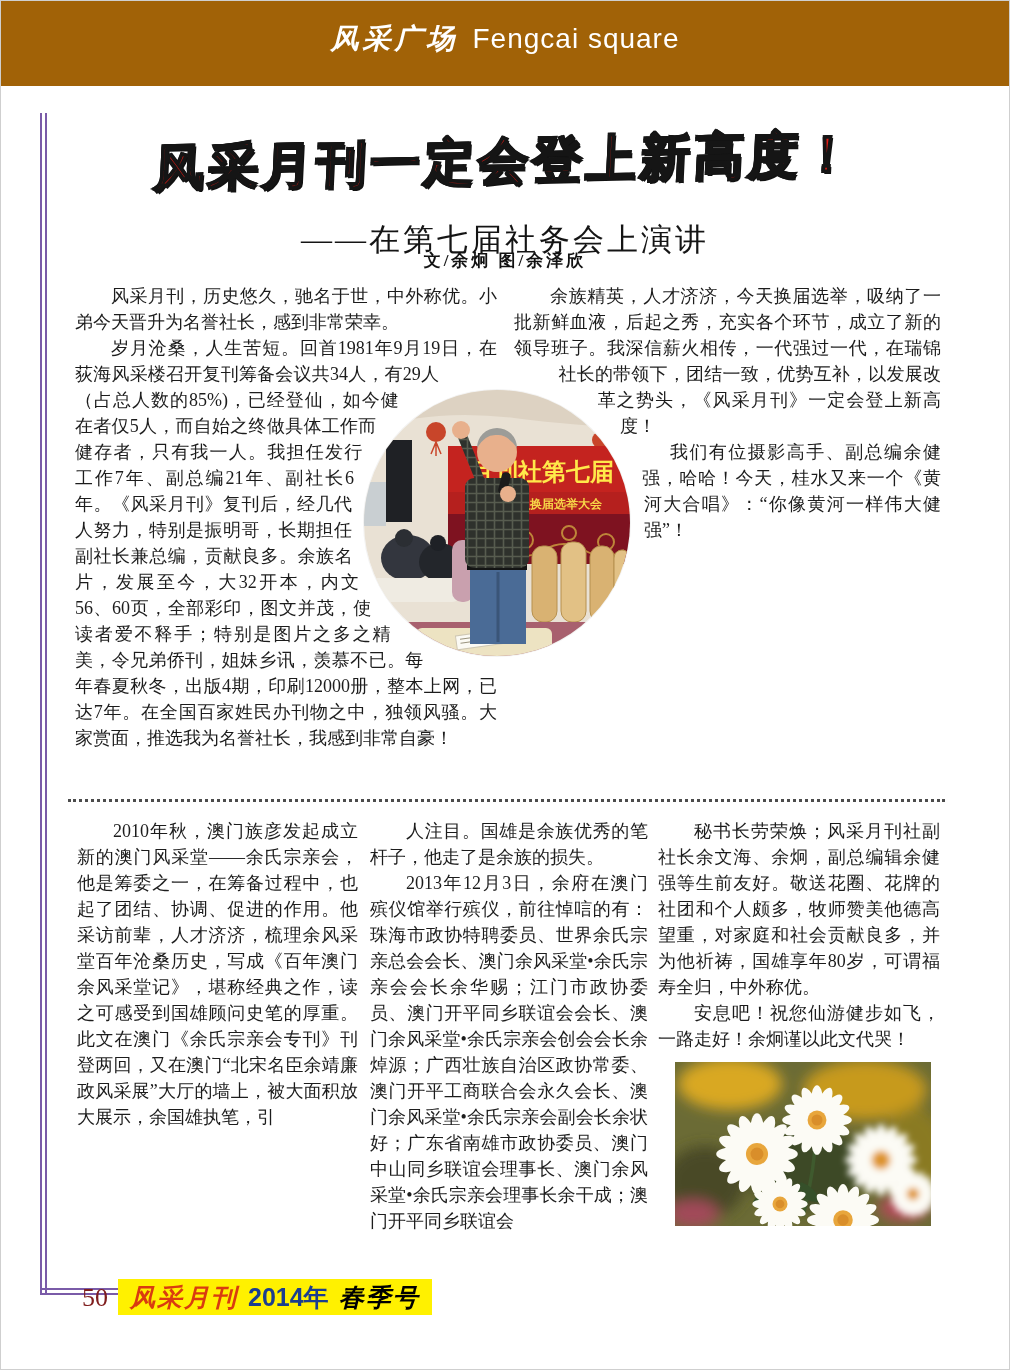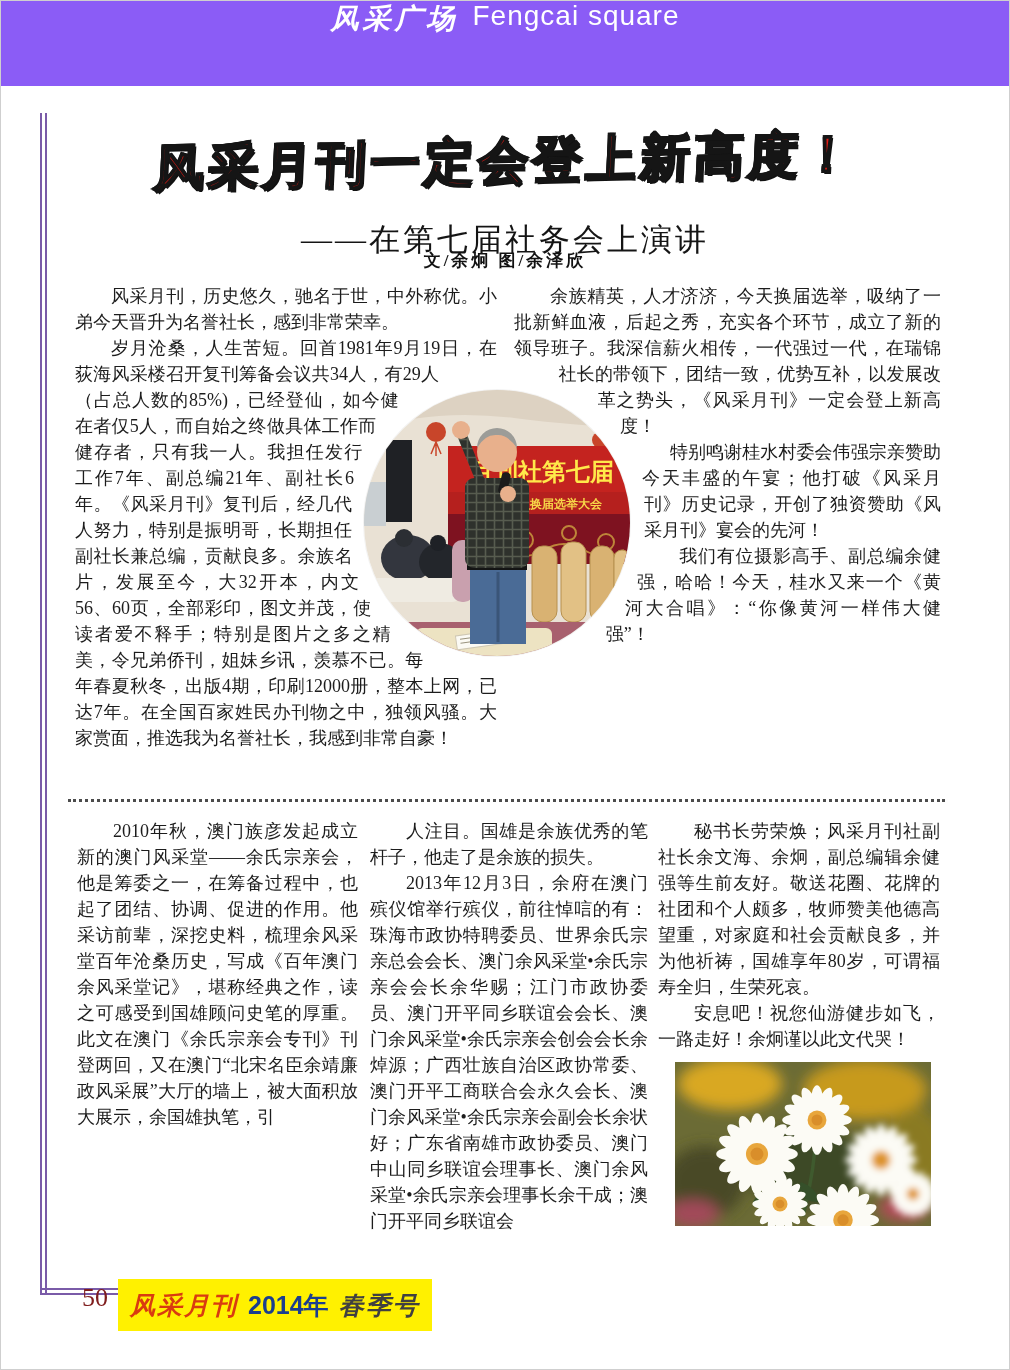--- a/index.html
+++ b/index.html
@@ -4,22 +4,22 @@
 <style>
   html,body{margin:0;padding:0;}
   body{
     width:1010px;height:1370px;position:relative;background:#ffffff;overflow:hidden;
     font-family:"Liberation Serif","DejaVu Serif",serif;
   }
   .page-frame{position:absolute;inset:0;border:1px solid #cfcfcf;pointer-events:none;z-index:50;}
 
   
   .header-band{
-    position:absolute;top:0;left:0;width:1010px;height:86px;background:#8b5cf6;
-    display:flex;align-items:flex-start;justify-content:center;box-sizing:border-box;padding-bottom:8px;
+    position:absolute;top:0;left:0;width:1010px;height:86px;background:#a16207;
+    display:flex;align-items:center;justify-content:center;box-sizing:border-box;padding-bottom:8px;
   }
   .header-zh{color:#fff;font-size:28px;font-weight:bold;font-style:italic;letter-spacing:4px;margin-right:14px;}
   .header-en{color:#fff;font-size:28px;font-family:"Liberation Sans",sans-serif;font-weight:300;letter-spacing:1px;}
   .header-stripe{
     position:absolute;top:86px;left:0;width:1010px;height:13px;
     background:linear-gradient(to bottom,#8CB23F 0px,#8CB23F 5px,#C2602C 5px,#8px,#C2602C 8px,#8CB23F 8px,#8CB23F 13px);
   }
 
   
   .main-title{
@@ -66,25 +66,25 @@
   .lead-green{color:#3BA55C;}
   .no-indent{text-indent:0;}
   .flower-photo{margin-top:10px;margin-left:17px;width:256px;height:164px;overflow:hidden;background:#6B6B35;}
 
   
   .bracket-v{position:absolute;left:40px;top:113px;width:3px;height:1182px;border-left:2px solid #7A5BA8;border-right:2px solid #7A5BA8;}
   .bracket-h{position:absolute;left:40px;top:1288px;width:95px;height:3px;border-top:2px solid #7A5BA8;border-bottom:2px solid #7A5BA8;}
   .page-num{position:absolute;left:82px;top:1283px;font-size:26px;color:#7f1d1d;}
   .issue-badge{
     position:absolute;left:118px;top:1279px;height:36px;background:#FFF100;
-    display:flex;align-items:center;padding:8px 12px;gap:10px;
+    display:flex;align-items:center;padding:0 12px;gap:10px;
   }
   .badge-mag{color:#D93B10;font-size:25px;font-weight:bold;font-style:italic;letter-spacing:2px;}
   .badge-year{color:#1B3E8F;font-size:25px;font-weight:bold;font-family:"Liberation Sans",sans-serif;}
-  .badge-issue{color:#404040;font-size:25px;font-weight:bold;font-style:italic;letter-spacing:2px;}
+  .badge-issue{color:#000000;font-size:25px;font-weight:bold;font-style:italic;letter-spacing:2px;}
 </style>
 </head>
 <body>
 
 <div class="page-frame"></div>
 
 <div class="header-band">
   <span class="header-zh">风采广场</span>
   <span class="header-en">Fengcai square</span>
 </div>
@@ -96,21 +96,20 @@
 
 <div class="main-cols">
   <div class="col-left">
     <span class="wrap-left"></span>
     <p>风采月刊，历史悠久，驰名于世，中外称优。小弟今天晋升为名誉社长，感到非常荣幸。</p>
     <p>岁月沧桑，人生苦短。回首1981年9月19日，在荻海风采楼召开复刊筹备会议共34人，有29人（占总人数的85%)，已经登仙，如今健在者仅5人，而自始之终做具体工作而健存者，只有我一人。我担任发行工作7年、副总编21年、副社长6年。《风采月刊》复刊后，经几代人努力，特别是振明哥，长期担任副社长兼总编，贡献良多。余族名片，发展至今，大32开本，内文56、60页，全部彩印，图文并茂，使读者爱不释手；特别是图片之多之精美，令兄弟侨刊，姐妹乡讯，羡慕不已。每年春夏秋冬，出版4期，印刷12000册，整本上网，已达7年。在全国百家姓民办刊物之中，独领风骚。大家赏面，推选我为名誉社长，我感到非常自豪！</p>
   </div>
   <div class="col-right">
     <span class="wrap-right"></span>
     <p>余族精英，人才济济，今天换届选举，吸纳了一批新鲜血液，后起之秀，充实各个环节，成立了新的领导班子。我深信薪火相传，一代强过一代，在瑞锦社长的带领下，团结一致，优势互补，以发展改革之势头，《风采月刊》一定会登上新高度！</p>
-    <p>特别鸣谢桂水村委会伟强宗亲赞助今天丰盛的午宴；他打破《风采月刊》历史记录，开创了独资赞助《风采月刊》宴会的先河！</p>
     <p>我们有位摄影高手、副总编余健强，哈哈！今天，桂水又来一个《黄河大合唱》：“你像黄河一样伟大健强”！</p>
   </div>
 </div>
 
 <div class="photo-circle">
   <svg width="266" height="266" viewBox="0 0 266 266" xmlns="http://www.w3.org/2000/svg">
     <defs>
       <pattern id="checker" width="9" height="9" patternUnits="userSpaceOnUse">
         <rect width="9" height="9" fill="#2E312C"></rect>
         <path d="M0 4.5h9M4.5 0v9" stroke="#575C4F" stroke-width="1.6"></path>
@@ -173,28 +172,28 @@
     <path d="M113 58 a20 20 0 0 1 40 0 q-10 -14 -20 -13 q-12 -1 -20 13 Z" fill="#9C9C98"></path>
     <rect x="136" y="82" width="9" height="22" rx="4" fill="#1B1B1B" transform="rotate(14 140 93)"></rect>
     <circle cx="144" cy="104" r="8" fill="#E8B08C"></circle>
   </svg>
 </div>
 
 <div class="dotted-divider"></div>
 
 <div class="bottom-cols">
   <div class="bcol1">
-    <p>2010年秋，澳门族彦发起成立新的澳门风采堂——余氏宗亲会，他是筹委之一，在筹备过程中，也起了团结、协调、促进的作用。他采访前辈，深挖史料，梳理余风采堂百年沧桑历史，写成《百年澳门余风采堂记》，堪称经典之作，读之可感受到国雄顾问史笔的厚重。此文在澳门《余氏宗亲会专刊》刊登两回，又在澳门“北宋名臣余靖廉政风采展”大厅的墙上，被大面积放大展示，余国雄执笔，引</p>
+    <p>2010年秋，澳门族彦发起成立新的澳门风采堂——余氏宗亲会，他是筹委之一，在筹备过程中，也起了团结、协调、促进的作用。他采访前辈，人才济济，梳理余风采堂百年沧桑历史，写成《百年澳门余风采堂记》，堪称经典之作，读之可感受到国雄顾问史笔的厚重。此文在澳门《余氏宗亲会专刊》刊登两回，又在澳门“北宋名臣余靖廉政风采展”大厅的墙上，被大面积放大展示，余国雄执笔，引</p>
   </div>
   <div class="bcol2">
     <p class="no-indent">人注目。国雄是余族优秀的笔杆子，他走了是余族的损失。</p>
     <p>2013年12月3日，余府在澳门殡仪馆举行殡仪，前往悼唁的有：珠海市政协特聘委员、世界余氏宗亲总会会长、澳门余风采堂•余氏宗亲会会长余华赐；江门市政协委员、澳门开平同乡联谊会会长、澳门余风采堂•余氏宗亲会创会会长余焯源；广西壮族自治区政协常委、澳门开平工商联合会永久会长、澳门余风采堂•余氏宗亲会副会长余状好；广东省南雄市政协委员、澳门中山同乡联谊会理事长、澳门余风采堂•余氏宗亲会理事长余干成；澳门开平同乡联谊会</p>
   </div>
   <div class="bcol3">
-    <p class="no-indent">秘书长劳荣焕；风采月刊社副社长余文海、余炯，副总编辑余健强等生前友好。敬送花圈、花牌的社团和个人颇多，牧师赞美他德高望重，对家庭和社会贡献良多，并为他祈祷，国雄享年80岁，可谓福寿全归，生荣死哀。</p>
+    <p class="no-indent">秘书长劳荣焕；风采月刊社副社长余文海、余炯，副总编辑余健强等生前友好。敬送花圈、花牌的社团和个人颇多，牧师赞美他德高望重，对家庭和社会贡献良多，并为他祈祷，国雄享年80岁，可谓福寿全归，中外称优。</p>
     <p>安息吧！祝您仙游健步如飞，一路走好！余炯谨以此文代哭！</p>
 
     <div class="flower-photo">
       <svg width="256" height="164" viewBox="0 0 256 164" xmlns="http://www.w3.org/2000/svg">
         <defs>
           <filter id="blur1" x="-40%" y="-40%" width="180%" height="180%">
               <feGaussianBlur stdDeviation="7"></feGaussianBlur>
             </filter>
           <filter id="blur2" x="-40%" y="-40%" width="180%" height="180%">
               <feGaussianBlur stdDeviation="3"></feGaussianBlur>

